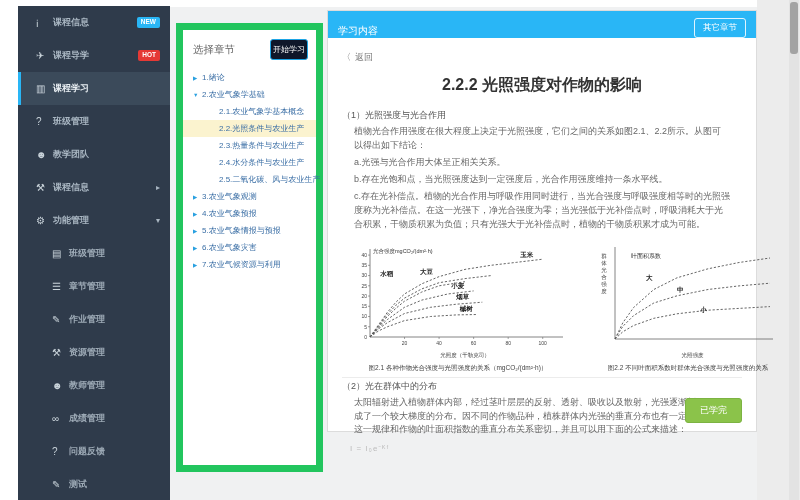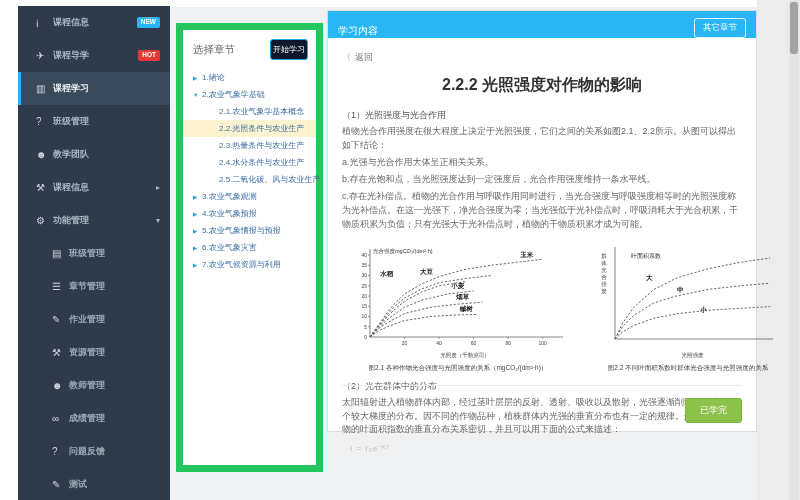--- a/index.html
+++ b/index.html
@@ -33,26 +33,26 @@
 
   
   .content-card{position:absolute;left:327px;top:10px;width:430px;height:422px;background:#fff;border:1px solid #dcdcdc;}
   .blue-bar{height:27px;background:#29b6f6;display:flex;align-items:flex-end;justify-content:space-between;padding:0 10px;}
   .bb-title{color:#fff;font-size:10px;}
   .btn-other{background:transparent;border:1px solid rgba(255,255,255,.85);color:#fff;font-size:8.5px;padding:3px 8px;border-radius:3px;cursor:pointer;font-family:inherit;}
   .content-body{padding:8px 14px 0 14px;position:relative;height:394px;}
   .back-link{font-size:9px;color:#777;cursor:pointer;display:inline-flex;gap:4px;align-items:center;}
   h1.doc-title{text-align:center;font-size:16px;color:#333;margin:11px 0 13px;font-weight:bold;}
   p.sec{font-size:9px;color:#555;margin:7px 0 3px;}
-  p.body{font-size:9px;color:#666;line-height:1.55;margin:3px 0;}
+  p.body{font-size:9px;color:#666;line-height:1.55;margin:3px 12px;}
   .figures{display:flex;gap:26px;margin:9px 0 2px 2px;}
   figure{margin:0;}
   figcaption{font-size:6.5px;color:#444;text-align:center;margin-top:1px;}
   .formula{font-size:8px;color:#bcbcbc;margin:5px 0 0 8px;letter-spacing:1px;}
-  .btn-row{position:absolute;right:14px;bottom:9px;left:14px;border-top:1px solid #ececec;padding-top:12px;text-align:right;}
+  .btn-row{position:absolute;right:14px;bottom:9px;left:14px;border-top:1px solid #ececec;padding-top:20px;text-align:right;}
   .btn-done{background:#8bc34a;border:1px solid #7cb342;color:#fff;font-size:9px;padding:5px 14px;border-radius:3px;cursor:pointer;font-family:inherit;}
   svg text{font-family:"Liberation Sans",sans-serif;}
 </style>
 </head>
 <body>
 
 <div class="strip-left"></div>
 <div class="strip-top"></div>
 <div class="right-grey"></div>
 

